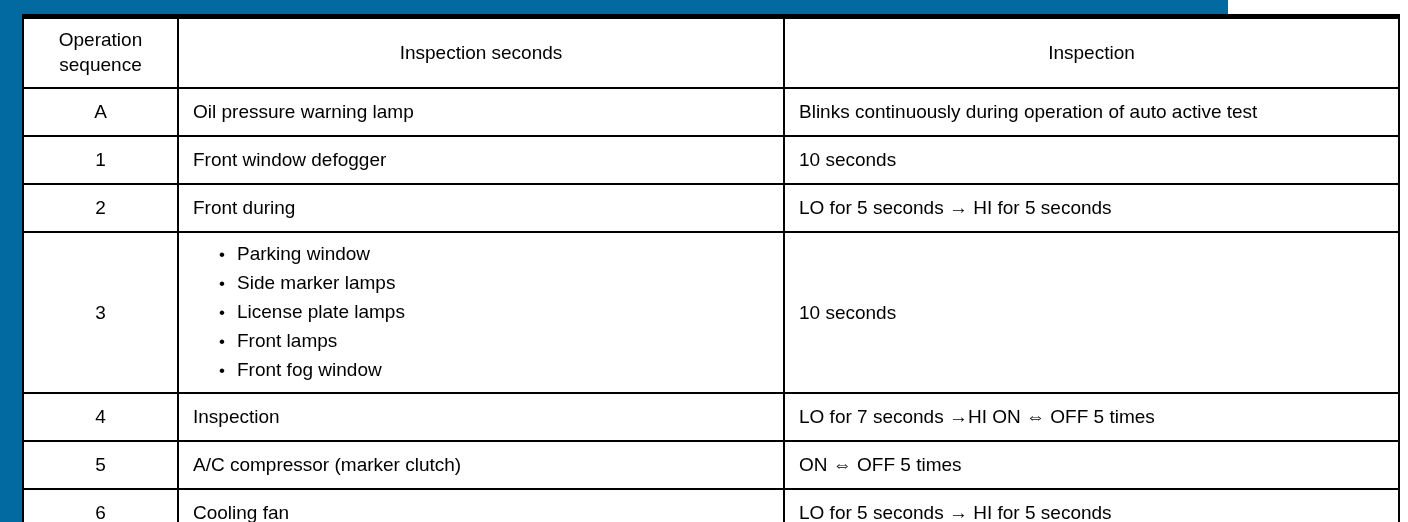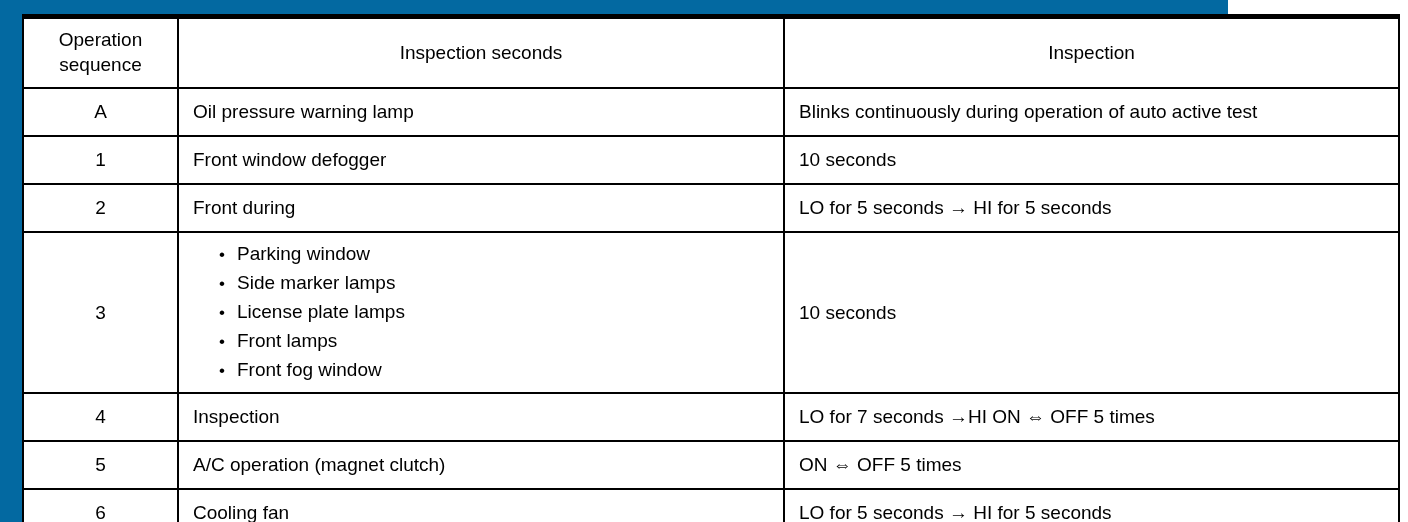--- a/index.html
+++ b/index.html
@@ -125,21 +125,21 @@
           </td>
           <td class="op">10 seconds</td>
         </tr>
         <tr>
           <td class="seq">4</td>
           <td class="loc">Inspection</td>
           <td class="op">LO for 7 seconds →HI ON ⇔ OFF 5 times</td>
         </tr>
         <tr>
           <td class="seq">5</td>
-          <td class="loc">A/C operation (magnet clutch)</td>
+          <td class="loc">A/C compressor (marker clutch)</td>
           <td class="op">ON ⇔ OFF 5 times</td>
         </tr>
         <tr>
           <td class="seq">6</td>
           <td class="loc">Cooling fan</td>
           <td class="op">LO for 5 seconds → HI for 5 seconds</td>
         </tr>
       </tbody>
   </table>
 </div>

